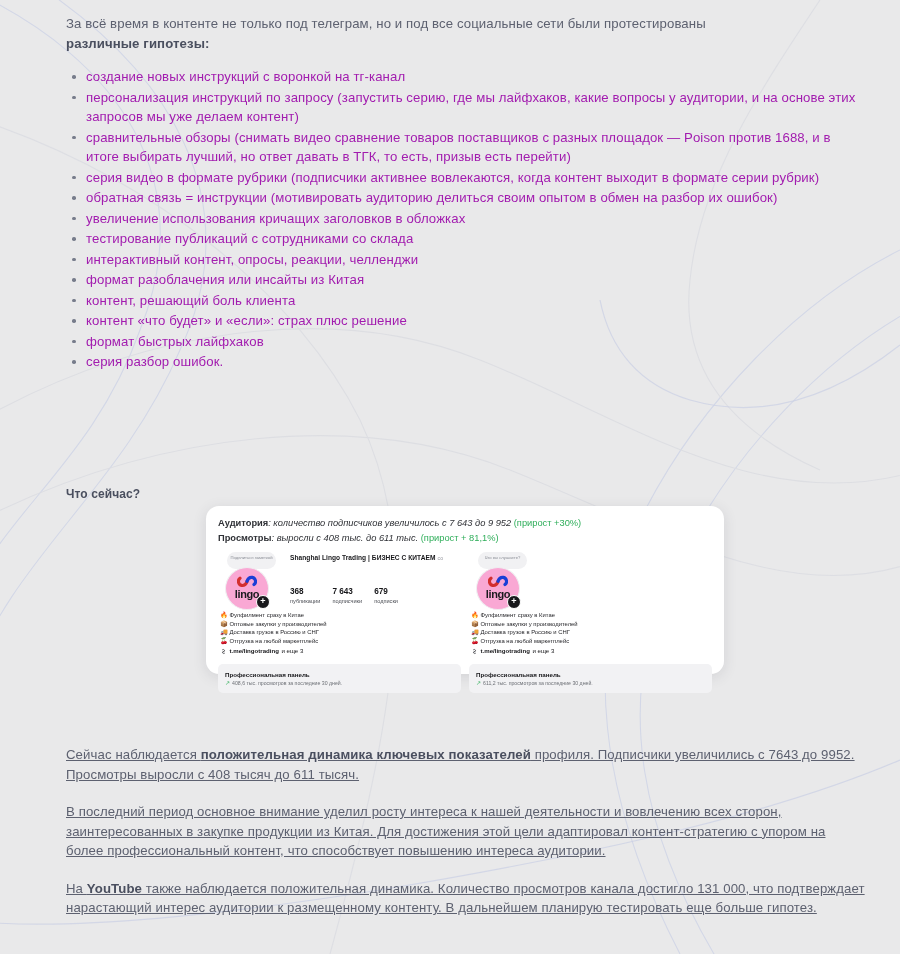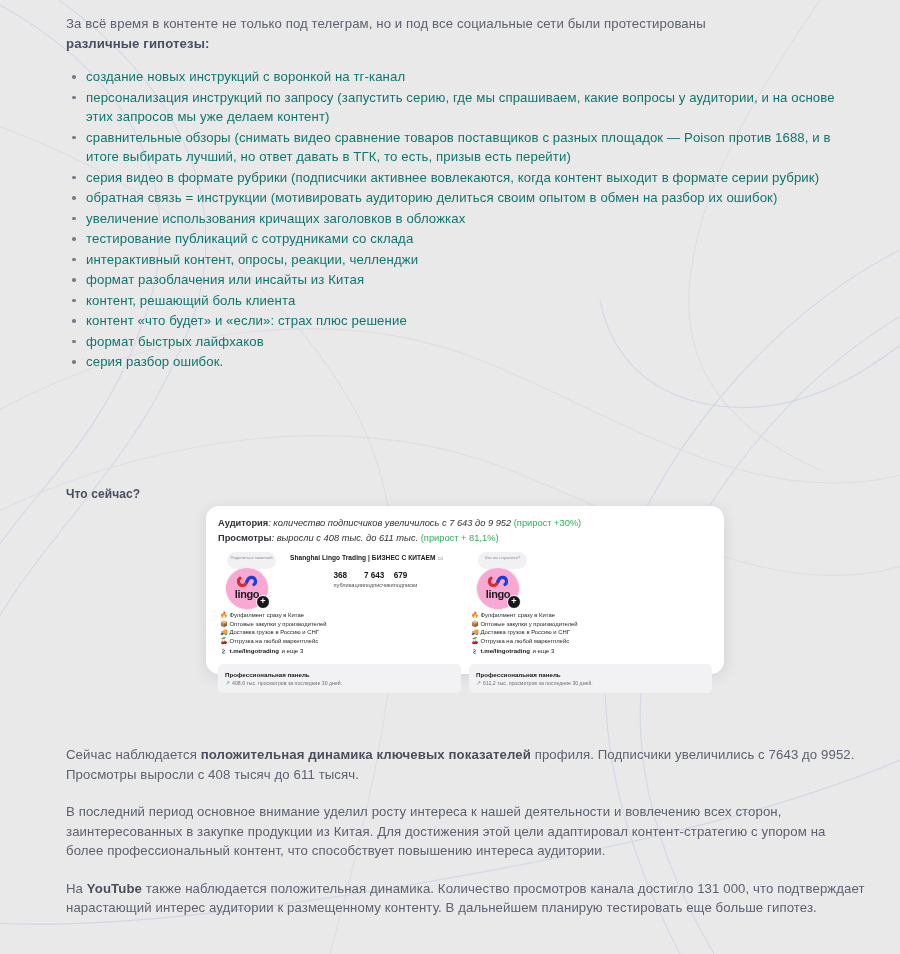--- a/index.html
+++ b/index.html
@@ -44,21 +44,21 @@
   ul.hyp {
     list-style: none;
     margin: 14px 0 0 0;
     padding: 0;
   }
   ul.hyp li {
     position: relative;
     padding-left: 20px;
     font-size: 13.2px;
     line-height: 19.5px;
-    color: #0f766e;
+    color: #a21caf;
     margin-bottom: 1px;
     max-width: 812px;
     letter-spacing: 0.1px;
   }
   ul.hyp li::before {
     content: "";
     position: absolute;
     left: 6px;
     top: 8px;
     width: 3.5px;
@@ -184,22 +184,22 @@
     line-height: 8.6px;
     letter-spacing: 0.05px;
   }
   .acct-name .sub {
     font-weight: normal;
     color: #9a9ca3;
     font-size: 5.4px;
   }
   .stats {
     display: flex;
-    margin-top: 8px;
-    justify-content: center;
+    margin-top: 24px;
+    gap: 12px;
   }
   .stat { text-align: left; }
   .stat .num {
     font-size: 8.2px;
     font-weight: bold;
     color: #17171a;
     line-height: 10px;
   }
   .stat .lbl {
     font-size: 5.6px;
@@ -255,21 +255,21 @@
   }
   .arrow-up { color: #2fae5a; font-size: 6px; }
 
   .bottom-paras {
     position: absolute;
     left: 66px;
     top: 745px;
     width: 800px;
     z-index: 1;
   }
-  .bottom-paras p { margin: 0 0 18px 0; }
+  .bottom-paras p { margin: 0 0 18px 0; text-decoration: underline; }
 </style>
 </head>
 <body>
 
 <svg id="bg-waves" viewBox="0 0 900 954" preserveAspectRatio="none">
   <g fill="none" stroke="#ccd2e6" stroke-width="1.1" opacity="0.75">
     <path d="M-30,-10 C 120,60 200,180 140,330 C 90,470 -10,520 -40,620"></path>
     <path d="M30,-20 C 170,70 250,200 180,350 C 120,490 10,560 -30,680"></path>
     <path d="M900,250 C 800,300 700,400 640,520 C 580,650 600,800 680,954"></path>
     <path d="M930,300 C 830,350 730,450 672,575 C 612,700 640,840 730,980"></path>
@@ -288,21 +288,21 @@
 
 <div id="page">
 
   <p class="para intro">
     <span>За всё время в контенте не только под телеграм, но и под все социальные сети были протестированы</span><br>
     <span class="strong">различные гипотезы:</span>
   </p>
 
   <ul class="hyp">
     <li>создание новых инструкций с воронкой на тг-канал</li>
-    <li>персонализация инструкций по запросу (запустить серию, где мы спрашиваем, какие вопросы у аудитории, и на основе этих запросов мы уже делаем контент)</li>
+    <li>персонализация инструкций по запросу (запустить серию, где мы лайфхаков, какие вопросы у аудитории, и на основе этих запросов мы уже делаем контент)</li>
     <li>сравнительные обзоры (снимать видео сравнение товаров поставщиков с разных площадок — Poison против 1688, и в итоге выбирать лучший, но ответ давать в ТГК, то есть, призыв есть перейти)</li>
     <li>серия видео в формате рубрики (подписчики активнее вовлекаются, когда контент выходит в формате серии рубрик)</li>
     <li>обратная связь = инструкции (мотивировать аудиторию делиться своим опытом в обмен на разбор их ошибок)</li>
     <li>увеличение использования кричащих заголовков в обложках</li>
     <li>тестирование публикаций с сотрудниками со склада</li>
     <li>интерактивный контент, опросы, реакции, челленджи</li>
     <li>формат разоблачения или инсайты из Китая</li>
     <li>контент, решающий боль клиента</li>
     <li>контент «что будет» и «если»: страх плюс решение</li>
     <li>формат быстрых лайфхаков</li>

